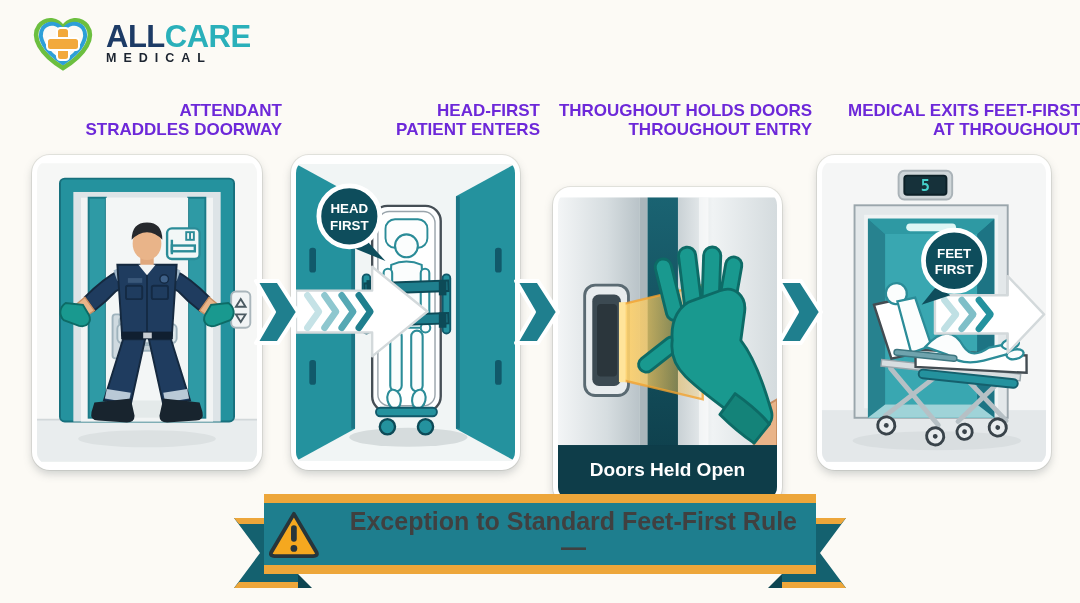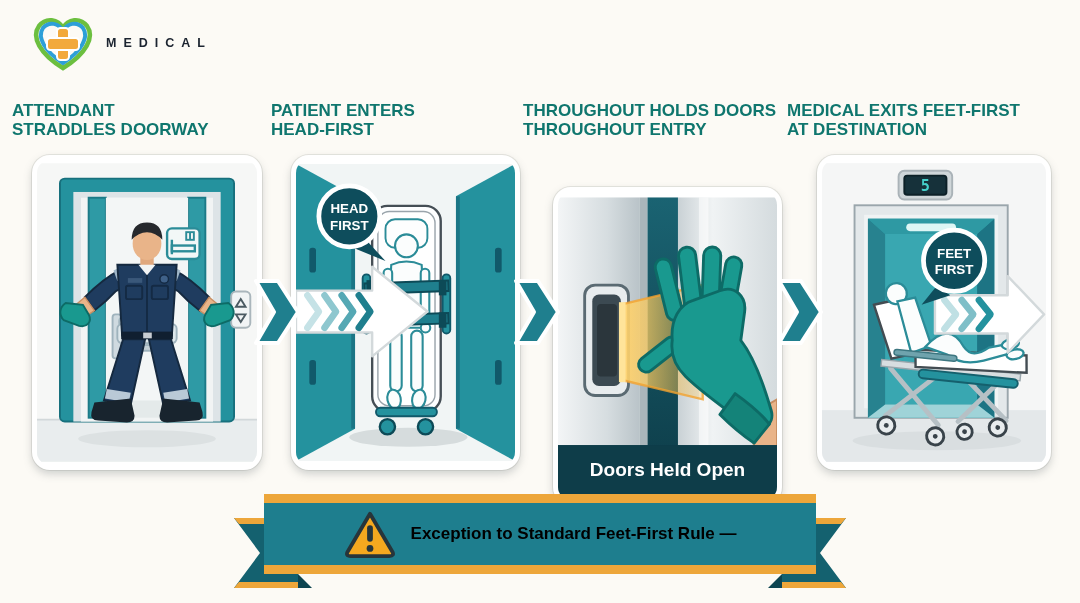--- a/index.html
+++ b/index.html
@@ -11,79 +11,80 @@
   }
   
   .logo { position:absolute; left:28px; top:12px; display:flex; align-items:center; gap:8px; }
   .logo-text { display:flex; flex-direction:column; line-height:1; }
   .logo-name { font-size:31px; font-weight:bold; letter-spacing:-0.5px; }
   .logo-all { color:#1d3b66; }
   .logo-care { color:#2ab0ba; }
   .logo-medical { font-size:12.5px; font-weight:bold; letter-spacing:7px; color:#1c2430; }
   
   .step-title {
-    position:absolute; top:101px; text-align:left;
-    color:#0f766e; font-size:17px; font-weight:bold; line-height:19px;
+    position:absolute; top:101px; text-align:right;
+    color:#6d28d9; font-size:17px; font-weight:bold; line-height:19px;
   }
   
   .panel {
     position:absolute; top:155px; width:230px; height:315px;
     background:#ffffff; border:5px solid #ffffff; border-radius:18px;
     box-shadow:0 4px 9px rgba(90,100,105,.28), 0 0 0 1px #e7e6e0;
     overflow:hidden;
   }
   .panel svg { display:block; width:100%; height:100%; }
   
   .gap-arrow { position:absolute; top:278px; width:48px; height:68px; }
   
   .banner { position:absolute; left:234px; top:494px; width:612px; height:100px; }
   .banner-bg { position:absolute; left:0; top:0; }
   .banner-content {
     position:absolute; left:34px; top:9px; width:544px; height:62px;
     display:flex; align-items:center; justify-content:center; gap:15px;
   }
-  .banner-text { text-align:center; color:#000000; font-weight:bold; font-size:17px; line-height:26px; }
+  .banner-text { text-align:center; color:#404040; font-weight:bold; font-size:25px; line-height:26px; }
   .bubble-text { fill:#ffffff; font-family:"Liberation Sans",sans-serif; font-weight:bold; font-size:14px; text-anchor:middle; }
   .caption-text { fill:#ffffff; font-family:"Liberation Sans",sans-serif; font-weight:bold; font-size:20px; text-anchor:middle; }
   .floor-text { fill:#45d0ca; font-family:"DejaVu Sans Mono",monospace; font-weight:bold; font-size:16px; text-anchor:middle; }
 </style>
 </head>
 <body>
 
 <div class="canvas">
 
   <div class="logo">
     <svg width="70" height="62" viewBox="0 0 70 62">
       <path d="M35 56 C12 42 3 25 11 14 C18 5 30 7 35 16 C40 7 52 5 59 14 C67 25 58 42 35 56 Z" fill="none" stroke="#6cbf3f" stroke-width="4.5" stroke-linecap="round"></path>
       <path d="M35 51 C16 39 9 25 15 16 C21 9 31 11 35 19 C39 11 49 9 55 16 C61 25 54 39 35 51 Z" fill="none" stroke="#2d9fd8" stroke-width="4" stroke-linecap="round"></path>
       <g fill="#f2a93b" stroke="#ffffff" stroke-width="2">
         <rect x="29" y="16" width="12" height="32" rx="3.5"></rect>
         <rect x="19" y="26" width="32" height="12" rx="3.5"></rect>
       </g>
     </svg>
     <div class="logo-text">
+      <div class="logo-name"><span class="logo-all">ALL</span><span class="logo-care">CARE</span></div>
       <div class="logo-medical">MEDICAL</div>
     </div>
   </div>
 
   <div class="step-title" style="left:12px; width:270px;">
     <div>ATTENDANT</div>
     <div>STRADDLES DOORWAY</div>
   </div>
   <div class="step-title" style="left:271px; width:269px;">
+    <div>HEAD-FIRST</div>
     <div>PATIENT ENTERS</div>
-    <div>HEAD-FIRST</div>
   </div>
   <div class="step-title" style="left:523px; width:289px;">
     <div>THROUGHOUT HOLDS DOORS</div>
     <div>THROUGHOUT ENTRY</div>
   </div>
   <div class="step-title" style="left:787px; width:294px;">
     <div>MEDICAL EXITS FEET-FIRST</div>
-    <div>AT DESTINATION</div>
+    <div>AT THROUGHOUT</div>
   </div>
 
   <div class="panel" style="left:32px;">
     <svg viewBox="0 0 230 312">
       <rect width="230" height="312" fill="#f6f7f6"></rect>
       <rect y="268" width="230" height="44" fill="#e9edee"></rect>
       <line x1="0" y1="268" x2="230" y2="268" stroke="#d2d8da" stroke-width="2"></line>
 
       <rect x="24" y="16" width="182" height="254" rx="5" fill="#24929e" stroke="#17707d" stroke-width="2"></rect>
       <rect x="38" y="30" width="154" height="240" fill="#dde4e7"></rect>

